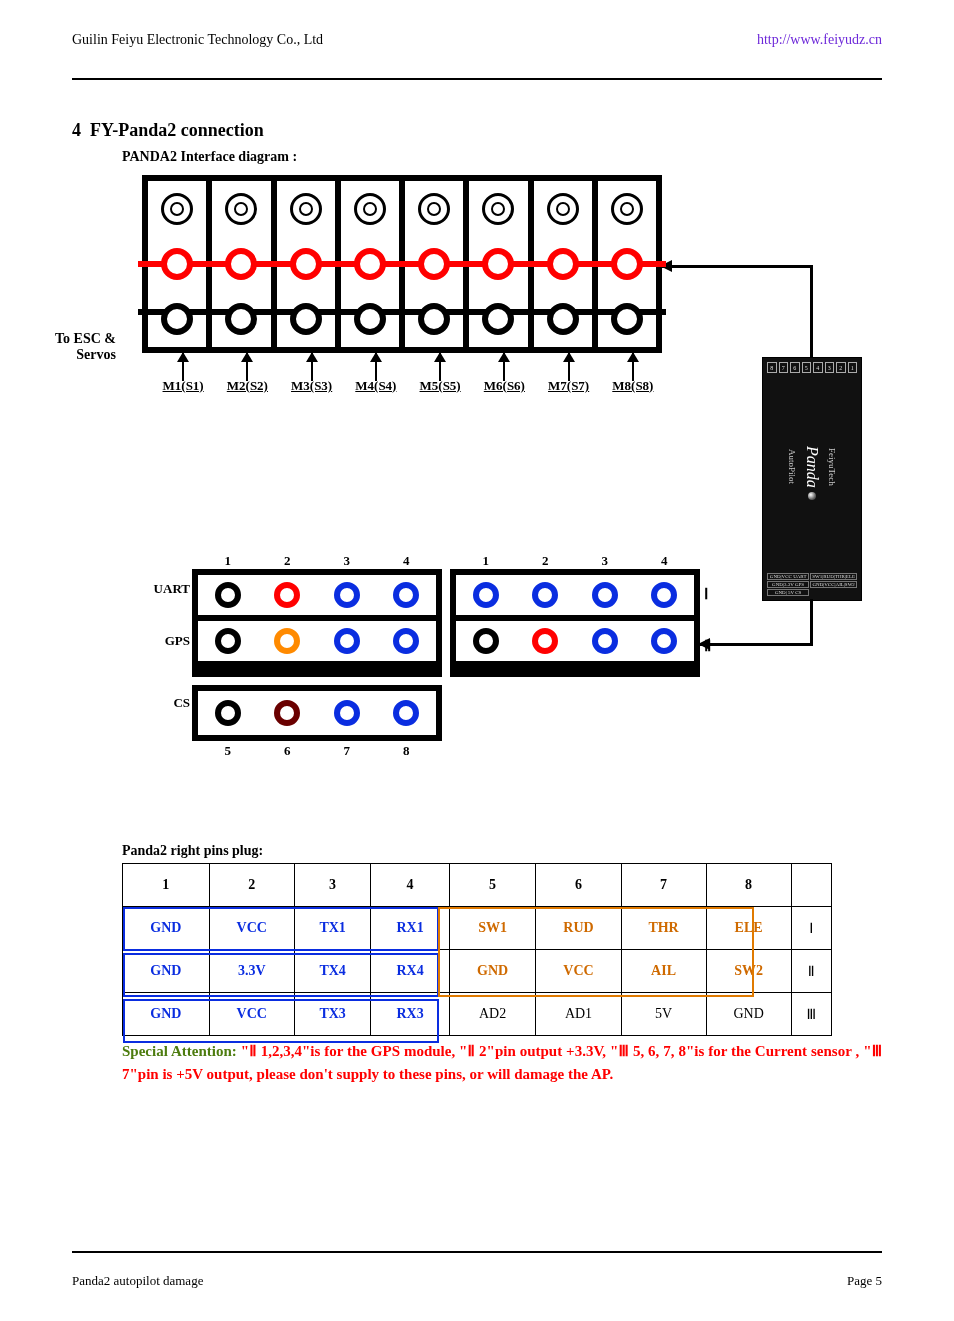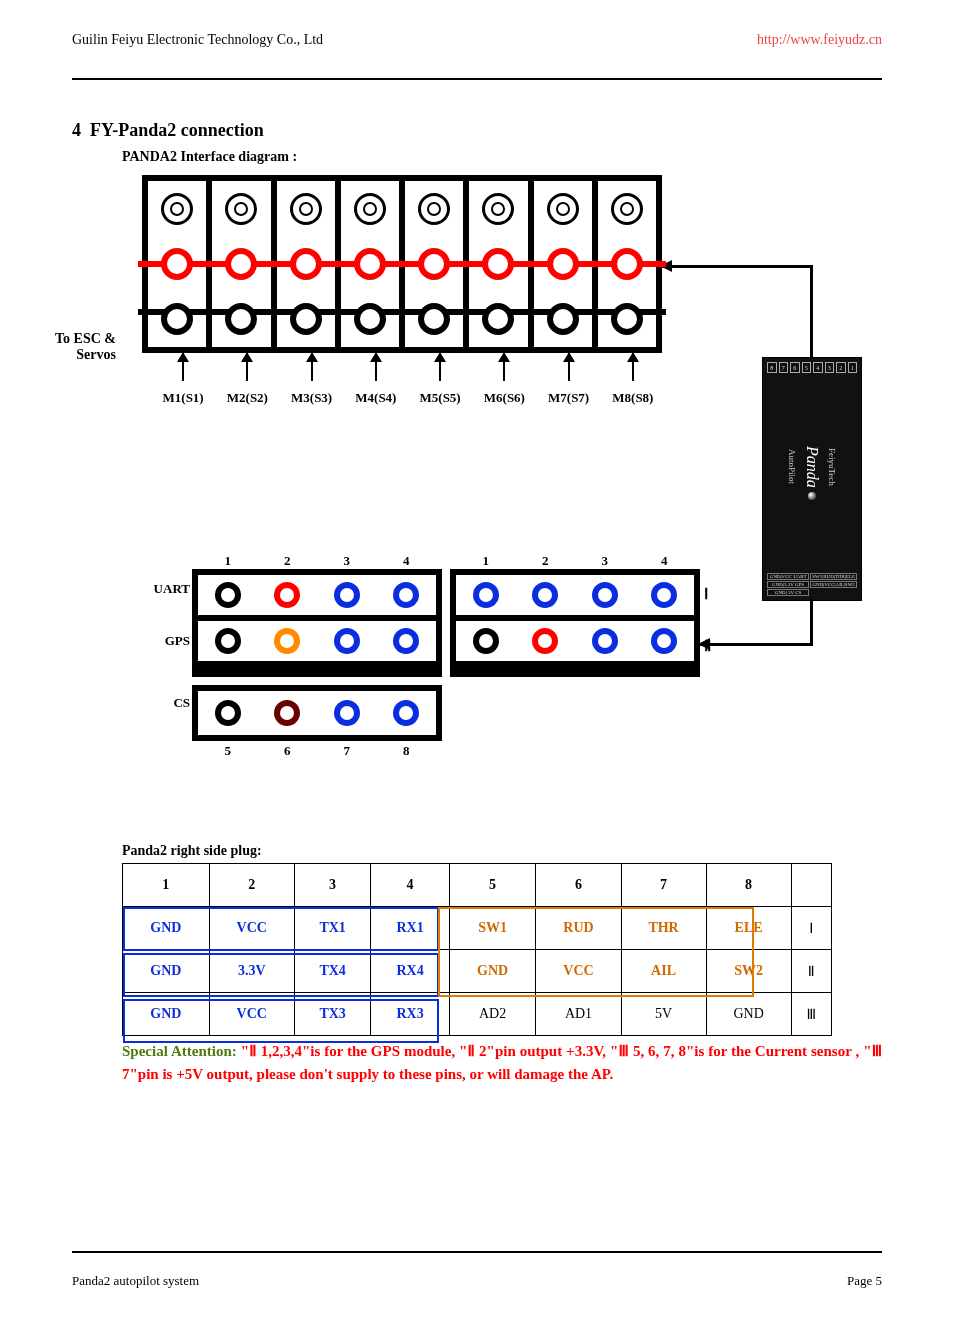--- a/index.html
+++ b/index.html
@@ -27,21 +27,21 @@
     right: 72px;
     bottom: 60px;
     border: none;
     border-top: 2px solid #000;
   }
   .header-line {
     font-size: 14px;
     margin-bottom: 6px;
   }
   .header-left { color: #000; }
-  .header-right { float: right; color: #ef4444; }
+  .header-right { float: right; color: #6d28d9; }
   .section-title {
     font-weight: bold;
     font-size: 18px;
     margin-top: 40px;
     margin-bottom: 8px;
   }
   .subtitle {
     font-weight: bold;
     font-size: 14px;
     margin: 4px 0 10px 50px;
@@ -143,21 +143,21 @@
   }
   .arrow::before {
     content: "";
     position: absolute;
     top: -1px; left: 50%;
     transform: translateX(-50%);
     border-left: 6px solid transparent;
     border-right: 6px solid transparent;
     border-bottom: 10px solid #000;
   }
-  .motor-label { margin-top: 12px; text-align:center; line-height:1.1; }
+  .motor-label { margin-top: 0; text-align:center; line-height:1.1;text-decoration:underline; }
 
   .to-left-label {
     position: absolute;
     top: 156px;
     left: -6px;
     transform: translateX(-100%);
     font-size: 14px;
     font-weight: bold;
     text-align: right;
     width: 70px;
@@ -585,21 +585,21 @@
       <span>6</span>
       <span>7</span>
       <span>8</span>
     </div>
 
     <div class="wire2h"></div>
     <div class="wire2v"></div>
   </div>
 
   <div class="tbl-wrap">
-    <div class="tbl-title">Panda2 right side plug:</div>
+    <div class="tbl-title">Panda2 right pins plug:</div>
     <div class="tbl-container">
       <table class="pin-table">
         <thead>
           <tr>
             <th>1</th>
             <th>2</th>
             <th>3</th>
             <th>4</th>
             <th>5</th>
             <th>6</th>
@@ -650,17 +650,17 @@
       <div class="box-orange" style="top:44px; left:316px; width:312px; height:86px;"></div>
     </div>
 
     <p class="warning">
       <span class="warn-black">Special Attention:</span><span> "Ⅱ 1,2,3,4"is for the GPS module, "Ⅱ 2"pin output +3.3V, "Ⅲ 5, 6, 7, 8"is for the Current sensor , "Ⅲ 7"pin is +5V output, please don't supply to these pins, or will damage the AP.</span>
     </p>
   </div>
 
   <hr class="hr-bottom">
   <div class="footer">
-    <span>Panda2 autopilot system</span>
+    <span>Panda2 autopilot damage</span>
     <span>Page 5</span>
   </div>
 
 </div>
 
 </body></html>

